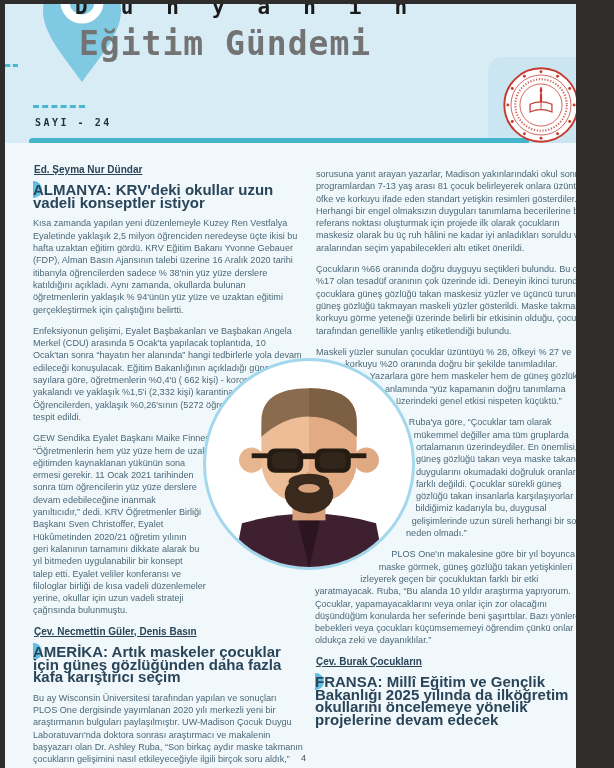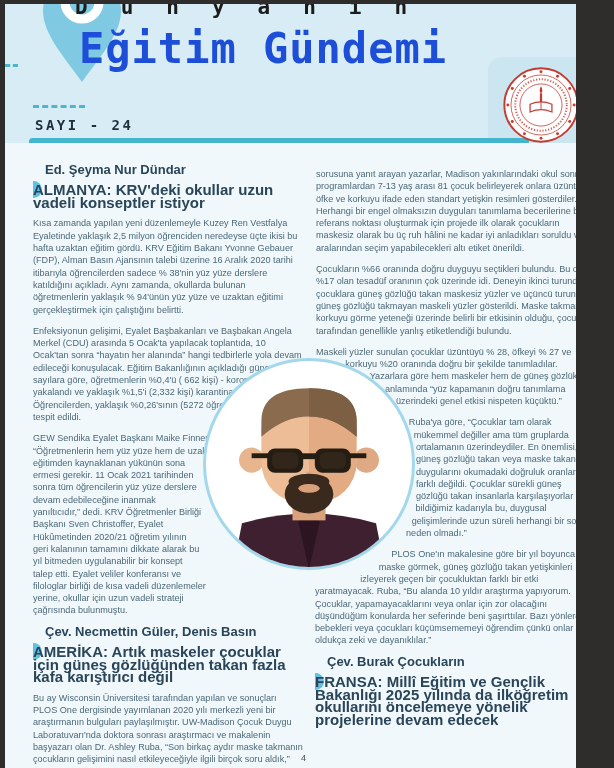--- a/index.html
+++ b/index.html
@@ -20,29 +20,29 @@
   
   .pin { position:absolute; left:38px; top:-26px; width:78px; height:134px; }
   .title1 {
     position:absolute; left:70px; top:-9px;
     font-family:"DejaVu Sans Mono", monospace; font-weight:bold;
     font-size:21px; letter-spacing:33px; color:#1b1b1b; white-space:nowrap;
   }
   .title2 {
     position:absolute; left:74px; top:20px;
     font-family:"DejaVu Sans Mono", monospace; font-weight:bold;
-    font-size:42px; letter-spacing:1px; color:#1d4ed8; white-space:nowrap;
+    font-size:33px; letter-spacing:1px; color:#737373; white-space:nowrap;
   }
   .dash-h { position:absolute; left:28px; top:101px; width:52px; border-top:3px dashed #49b7ce; }
   .dash-edge { position:absolute; left:0px; top:60px; width:13px; border-top:3px dashed #49b7ce; }
   .dash-v { position:absolute; left:597px; top:2px; height:46px; border-left:3px dashed #49b7ce; }
   .issue {
     position:absolute; left:30px; top:113px;
     font-family:"DejaVu Sans Mono", monospace; font-weight:bold;
-    font-size:14px; letter-spacing:2.5px; color:#1f2f3f;
+    font-size:10px; letter-spacing:2.5px; color:#1f2f3f;
   }
   .logo-panel {
     position:absolute; left:483px; top:53px; width:122px; height:98px;
     background:#cbe6f0; border-radius:14px 0 0 14px;
   }
   .teal-bar {
     position:absolute; left:24px; top:134px; width:500px; height:7px;
     background:#45b5cd; border-radius:4px;
   }
   .seal { position:absolute; left:497px; top:62px; width:78px; height:78px; }
@@ -55,22 +55,22 @@
     overflow:hidden; z-index:3;
   }
   .avatar svg { display:block; width:100%; height:100%; }
   
   .col { position:absolute; top:151px; height:611px; overflow:hidden; z-index:2;
          color:#4c6878; font-size:9.1px; line-height:12.3px; }
   .col-left  { left:28px;  width:270px; }
   .col-right { left:310px; width:280px; }
   .col p { margin:0 0 9px 0; }
   .byline {
-    font-weight:bold; color:#2a4559;
-    font-size:13px; margin:0 0 8px 12px;
+    font-weight:bold; text-decoration:underline; color:#2a4559;
+    font-size:10px; margin:0 0 8px 1px;
   }
   .byline.top { margin-top:9px; }
   .sec-head {
     position:relative; font-weight:bold; color:#2a4559;
     font-size:15px; line-height:12.6px; margin:2px 0 8px 0;
   }
   .sec-head .h-bullet {
     position:absolute; left:-8px; top:-3px; width:17px; height:17px;
     border-radius:50%; background:#5fc0e4; z-index:0;
   }
@@ -179,21 +179,21 @@
     <div class="bite-r"></div>
 
     <p>Kısa zamanda yapılan yeni düzenlemeyle Kuzey Ren Vestfalya Eyaletinde yaklaşık 2,5 milyon öğrenciden neredeyse üçte ikisi bu hafta uzaktan eğitim gördü. KRV Eğitim Bakanı Yvonne Gebauer (FDP), Alman Basın Ajansının talebi üzerine 16 Aralık 2020 tarihi itibarıyla öğrencilerden sadece % 38'nin yüz yüze derslere katıldığını açıkladı. Aynı zamanda, okullarda bulunan öğretmenlerin yaklaşık % 94'ünün yüz yüze ve uzaktan eğitimi gerçekleştirmek için çalıştığını belirtti.</p>
     <p>Enfeksiyonun gelişimi, Eyalet Başbakanları ve Başbakan Angela Merkel (CDU) arasında 5 Ocak'ta yapılacak toplantıda, 10 Ocak'tan sonra “hayatın her alanında” hangi tedbirlerle yola devam edileceği konuşulacak. Eğitim Bakanlığının açıkladığı güncel sayılara göre, öğretmenlerin %0,4'ü ( 662 kişi) - koronaya yakalandı ve yaklaşık %1,5'i (2,332 kişi) karantina altında. Öğrencilerden, yaklaşık %0,26'sının (5272 öğrenci) korona olduğu tespit edildi.</p>
     <p>GEW Sendika Eyalet Başkanı Maike Finnern, “Öğretmenlerin hem yüz yüze hem de uzaktan eğitimden kaynaklanan yükünün sona ermesi gerekir. 11 Ocak 2021 tarihinden sonra tüm öğrencilerin yüz yüze derslere devam edebileceğine inanmak yanıltıcıdır,” dedi. KRV Öğretmenler Birliği Başkanı Sven Christoffer, Eyalet Hükûmetinden 2020/21 öğretim yılının geri kalanının tamamını dikkate alarak bu yıl bitmeden uygulanabilir bir konsept talep etti.  Eyalet veliler konferansı ve filologlar birliği de kısa vadeli düzenlemeler yerine, okullar için uzun vadeli strateji çağrısında bulunmuştu.</p>
 
     <div class="byline">Çev. Necmettin Güler, Denis Basın</div>
 
     <div class="sec-head">
       <span class="h-bullet"></span>
-      <span class="h-text">AMERİKA: Artık maskeler çocuklar için güneş gözlüğünden takan fazla kafa karıştırıcı değil</span>
+      <span class="h-text">AMERİKA: Artık maskeler çocuklar için güneş gözlüğünden daha fazla kafa karıştırıcı seçim</span>
     </div>
 
     <p>Bu ay Wisconsin Üniversitesi tarafından yapılan ve sonuçları PLOS One dergisinde yayımlanan 2020 yılı merkezli yeni bir araştırmanın bulguları paylaşılmıştır. UW-Madison Çocuk Duygu Laboratuvarı'nda doktora sonrası araştırmacı ve makalenin başyazarı olan Dr. Ashley Ruba, “Son birkaç aydır maske takmanın çocukların gelişimini nasıl etkileyeceğiyle ilgili birçok soru aldık,” dedi.</p>
     <p>Çocuklar maske taksa da diğer insanların duygularını okuyabilir mi?</p>
   </div>
 
   <div class="col col-right">
     <div class="pad-top"></div>
     <div class="sp-l"></div>
     <div class="bite-l"></div>

